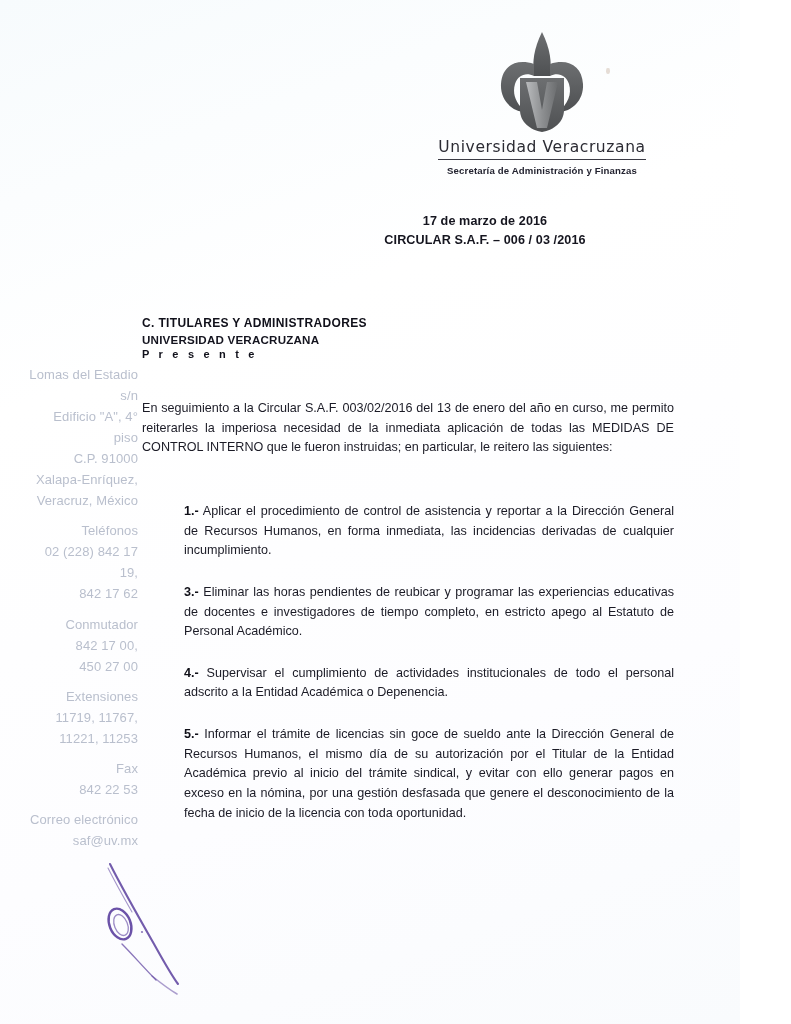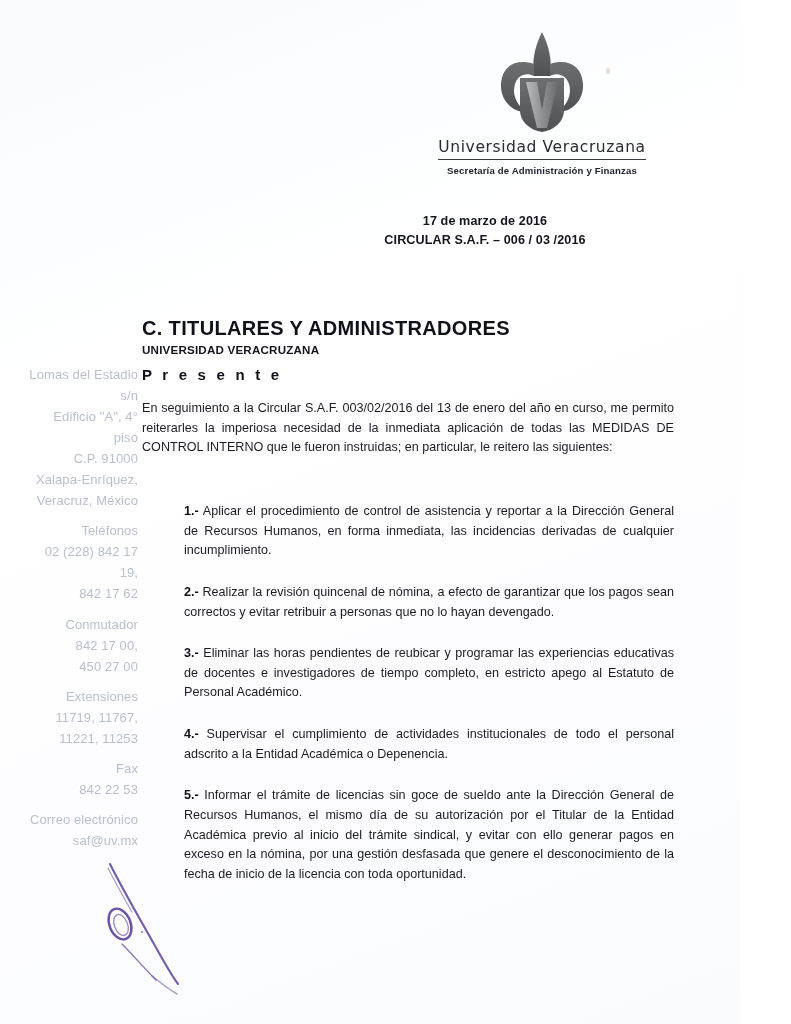--- a/index.html
+++ b/index.html
@@ -99,38 +99,38 @@
   .sidebar .lbl { display: block; }
 
   
   .addressee {
     position: absolute;
     left: 142px;
     top: 316px;
     width: 540px;
   }
   .addr-l1, .addr-l2 {
-    font-size: 20px;
+    font-size: 12px;
     font-weight: bold;
     letter-spacing: .35px;
     line-height: 1.27;
     color: #10101a;
   }
   .addr-l3 {
     font-size: 11.6px;
     font-weight: bold;
     letter-spacing: .2px;
     margin-top: 2px;
     color: #14141f;
   }
   .addr-l4 {
-    font-size: 15px;
+    font-size: 11px;
     font-weight: bold;
     letter-spacing: 3.2px;
-    margin-top: 10px;
+    margin-top: 2px;
     color: #10101a;
   }
 
   
   .body-intro {
     position: absolute;
     left: 142px;
     top: 399px;
     width: 532px;
     font-size: 12.6px;
@@ -249,24 +249,20 @@
   </div>
 
   <div class="body-intro">En seguimiento a la Circular S.A.F. 003/02/2016 del 13 de enero del año en curso, me permito reiterarles la imperiosa necesidad de la inmediata aplicación de todas las MEDIDAS DE CONTROL INTERNO que le fueron instruidas; en particular, le reitero las siguientes:</div>
 
   <div class="items">
     <div class="item">
       <span class="num">1.-</span>
       <span>Aplicar el procedimiento de control de asistencia y reportar a la Dirección General de Recursos Humanos, en forma inmediata, las incidencias derivadas de cualquier incumplimiento.</span>
     </div>
     <div class="item">
-      <span class="num">2.-</span>
-      <span>Realizar la revisión quincenal de nómina, a efecto de garantizar que los pagos sean correctos y evitar retribuir a personas que no lo hayan devengado.</span>
-    </div>
-    <div class="item">
       <span class="num">3.-</span>
       <span>Eliminar las horas pendientes de reubicar y programar las experiencias educativas de docentes e investigadores de tiempo completo, en estricto apego al Estatuto de Personal Académico.</span>
     </div>
     <div class="item">
       <span class="num">4.-</span>
       <span>Supervisar el cumplimiento de actividades institucionales de todo el personal adscrito a la Entidad Académica o Depenencia.</span>
     </div>
     <div class="item">
       <span class="num">5.-</span>
       <span>Informar el trámite de licencias sin goce de sueldo ante la Dirección General de Recursos Humanos, el mismo día de su autorización por el Titular de la Entidad Académica previo al inicio del trámite sindical, y evitar con ello generar pagos en exceso en la nómina, por una gestión desfasada que genere el desconocimiento de la fecha de inicio de la licencia con toda oportunidad.</span>

